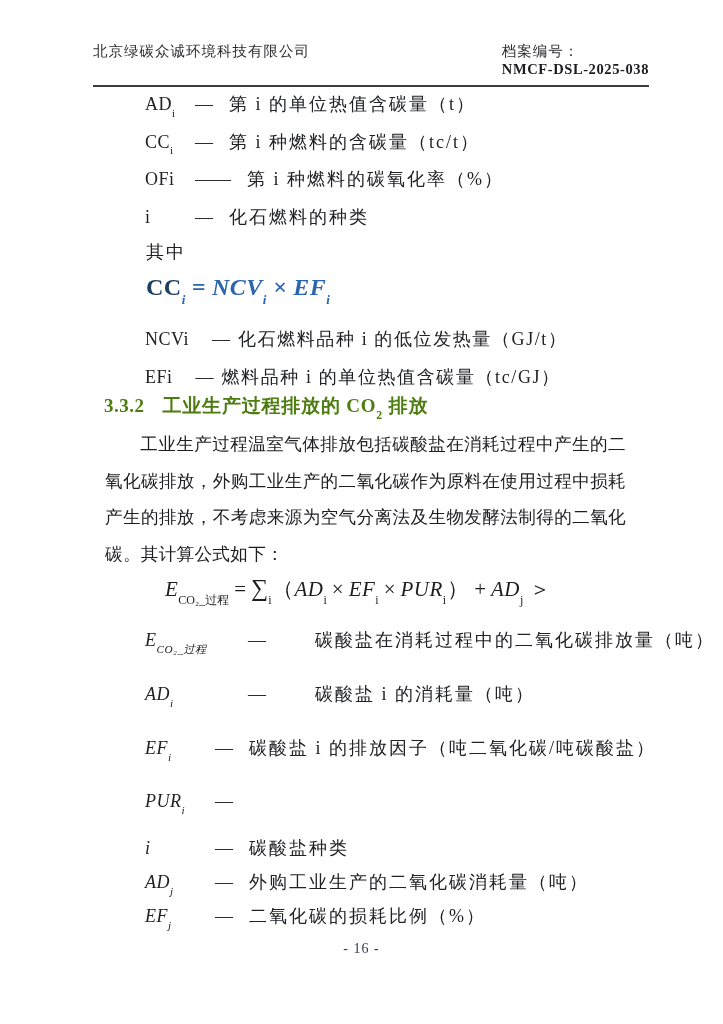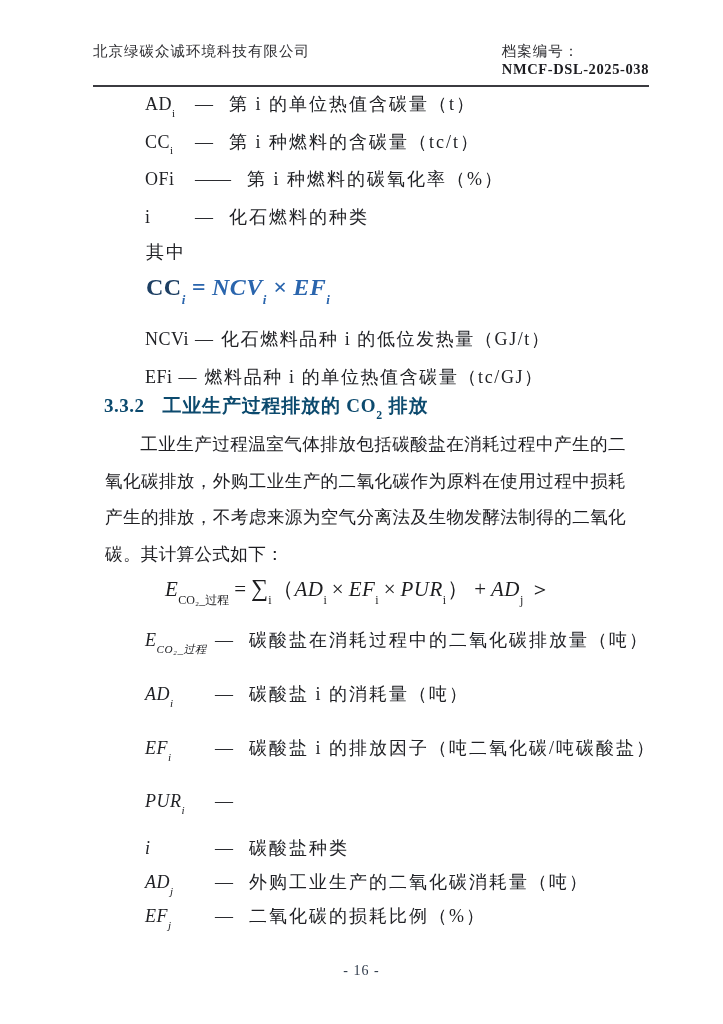--- a/index.html
+++ b/index.html
@@ -32,27 +32,27 @@
     position:absolute;left:146px;top:274px;
     font-size:24px;font-weight:bold;font-style:italic;color:#2a65ad;
     letter-spacing:0.5px;
   }
   .formula-cc .lhs{color:#1d3f63;font-style:normal;}
   .formula-cc sub{font-size:13px;line-height:0;position:relative;top:3px;}
   .formula-cc .op{margin:0 6px;}
   
   .defs-ncv{position:absolute;left:145px;top:320px;}
   .defs-ncv .row{line-height:38px;}
-  .defs-ncv .sym{min-width:0;margin-right:6px;letter-spacing:0.5px;}
+  .defs-ncv .sym{min-width:0;margin-right:23px;letter-spacing:0.5px;}
   .defs-ncv .dash{margin-right:8px;}
   .defs-ncv .desc{letter-spacing:1.6px;}
   
   .heading{
     position:absolute;left:104px;top:393px;
-    font-size:19px;font-weight:bold;color:#0c4a6e;letter-spacing:0.8px;
+    font-size:19px;font-weight:bold;color:#4d7c0f;letter-spacing:0.8px;
   }
   .hnum{margin-right:18px;letter-spacing:0.5px;}
   .hsub{font-size:0.62em;line-height:0;position:relative;top:0.18em;}
   
   .para{
     position:absolute;left:105px;top:426px;width:521px;
     font-size:17.6px;line-height:36.5px;letter-spacing:0.3px;
     text-align:justify;text-indent:2em;word-break:break-all;color:#1e1e22;
   }
   
@@ -63,28 +63,28 @@
   .formula-process .it{font-style:italic;letter-spacing:0.5px;}
   .formula-process sub{font-size:12px;line-height:0;position:relative;top:3px;}
   .formula-process .sigma{font-size:24px;}
   .formula-process .op{margin:0 5px;}
   .formula-process .paren{margin:0 1px;}
   .formula-process .trail{margin-left:6px;}
   
   .defs-process{position:absolute;left:145px;top:624px;}
   .defs-process .row{line-height:33px;}
   .defs-process .sym2{font-style:italic;letter-spacing:0.5px;}
-  .mb21{margin-bottom:21px;}
+  .mb21{margin-bottom:21px;gap:33px;}
   .mb20{margin-bottom:20px;}
   .mb14{margin-bottom:14px;}
   .mb1{margin-bottom:1px;}
   
   .footer{
     position:absolute;left:0;top:941px;width:723px;text-align:center;
-    font-size:14px;color:#2f3a4a;letter-spacing:1px;margin-top:22px;
+    font-size:14px;color:#2f3a4a;letter-spacing:1px;
   }
 </style>
 </head>
 <body>
 
 <div class="page">
 
   <div class="hdr">
     <span>北京绿碳众诚环境科技有限公司</span>
     <span class="hdr-right">

